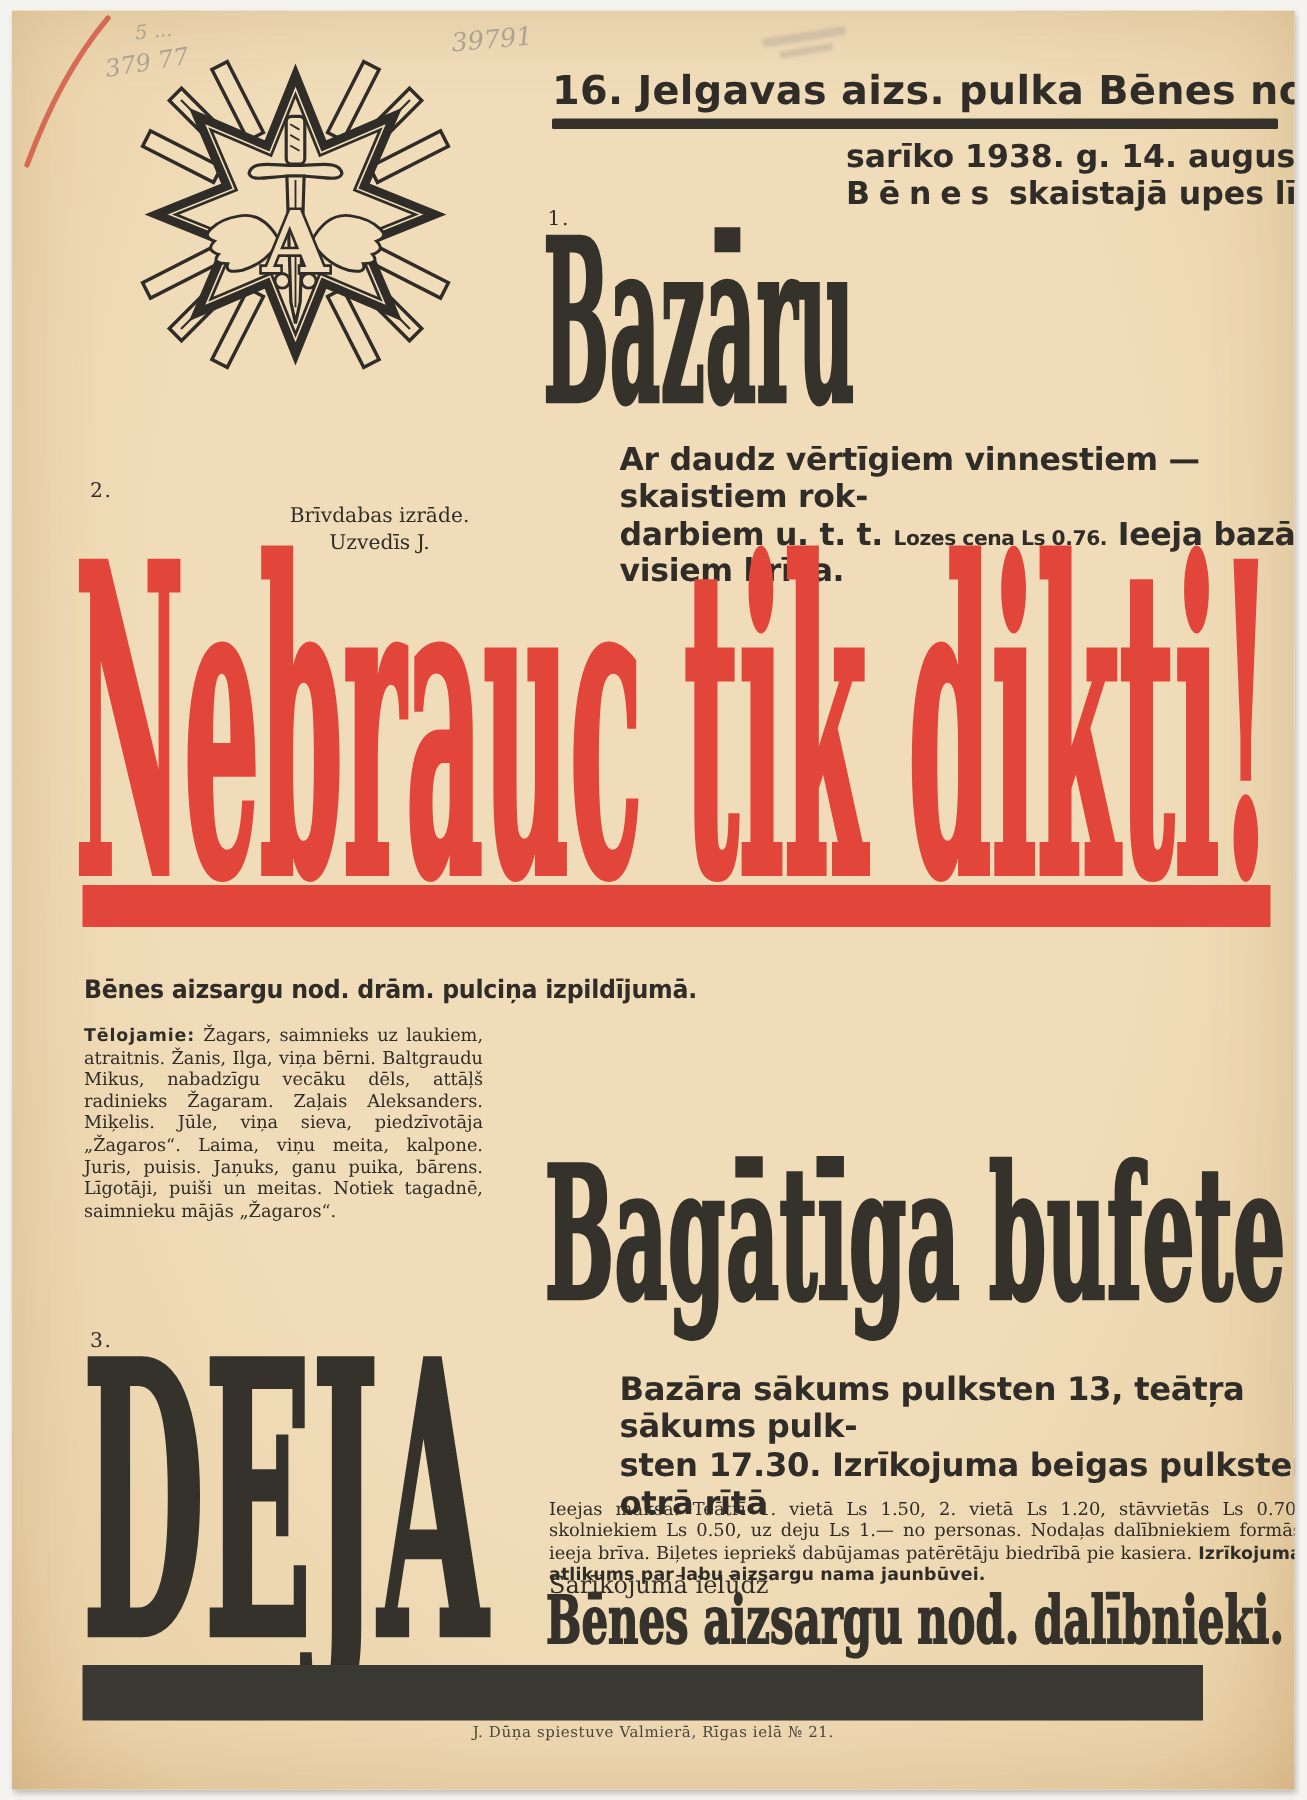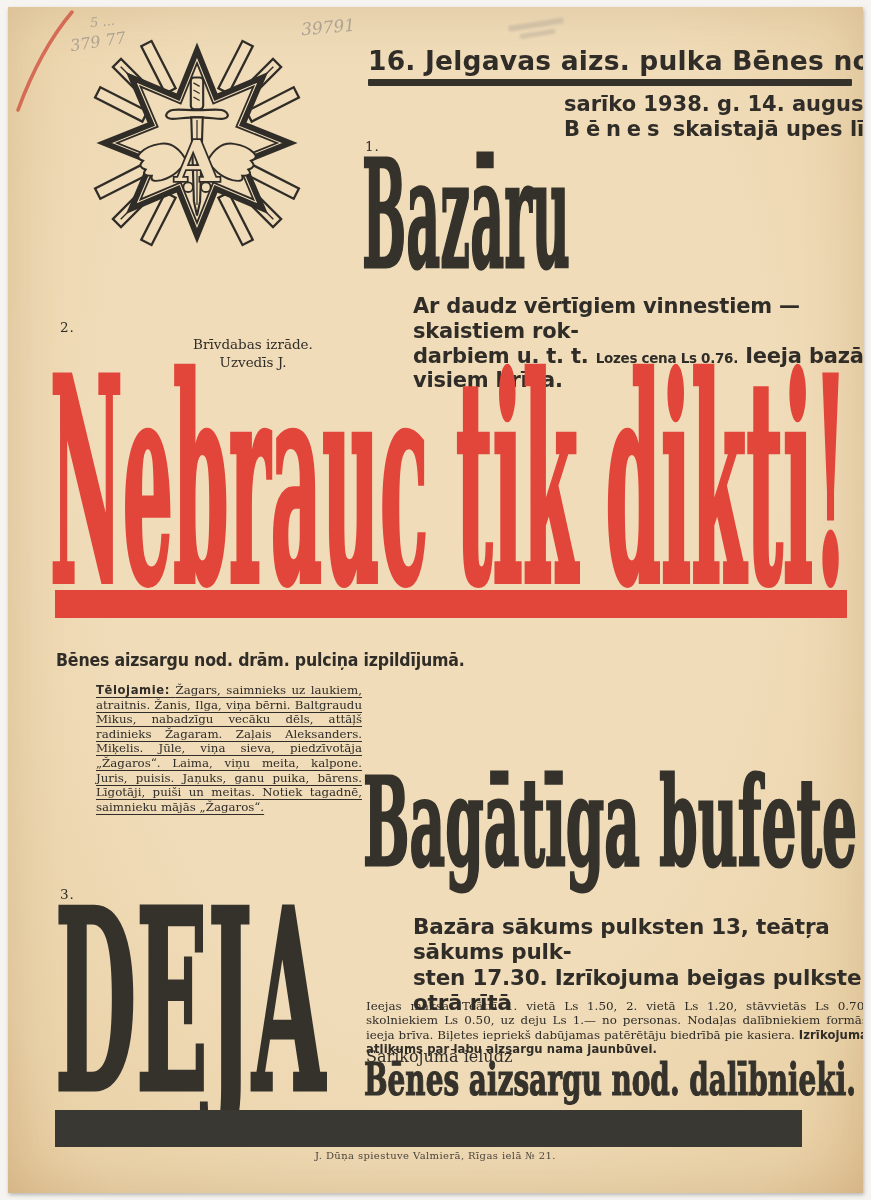--- a/index.html
+++ b/index.html
@@ -28,21 +28,21 @@
 
   
   .boldpar { font-family:"DejaVu Sans", sans-serif; font-weight:bold; font-size:21px; line-height:1.18; letter-spacing:-0.2px;margin-left:45px; }
   .smallbold { font-size:13.5px; letter-spacing:-0.3px; }
   .troupe { font-family:"DejaVu Sans", sans-serif; font-weight:bold; font-size:17px; white-space:nowrap; transform:scaleX(.93); transform-origin:left; letter-spacing:-0.2px; }
 
   
   .intro { font-size:13.5px; line-height:1.32; text-align:center; }
   .cast {
     font-size:11.8px; line-height:14.6px; text-align:justify;
-    text-decoration:underline; text-decoration-thickness:.9px; text-underline-offset:2.5px; text-decoration-skip-ink:none;margin-left:40px;
+    text-decoration-thickness:.9px; text-underline-offset:2.5px; text-decoration-skip-ink:none;
   }
   .cast b { font-family:"DejaVu Sans", sans-serif; font-size:11.6px; letter-spacing:.6px; }
   .prices { font-size:11.9px; line-height:14.4px; text-align:justify; }
   .prices b { font-family:"DejaVu Sans", sans-serif; font-size:11.6px; letter-spacing:.1px; }
   .invite { font-size:16px; }
   .imprint { font-size:10px; letter-spacing:.4px; text-align:center; color:#4a453c; }
 
   .redbar { background:#e2463a; }
   .blackbar { background:#3a3832; }
 </style>

